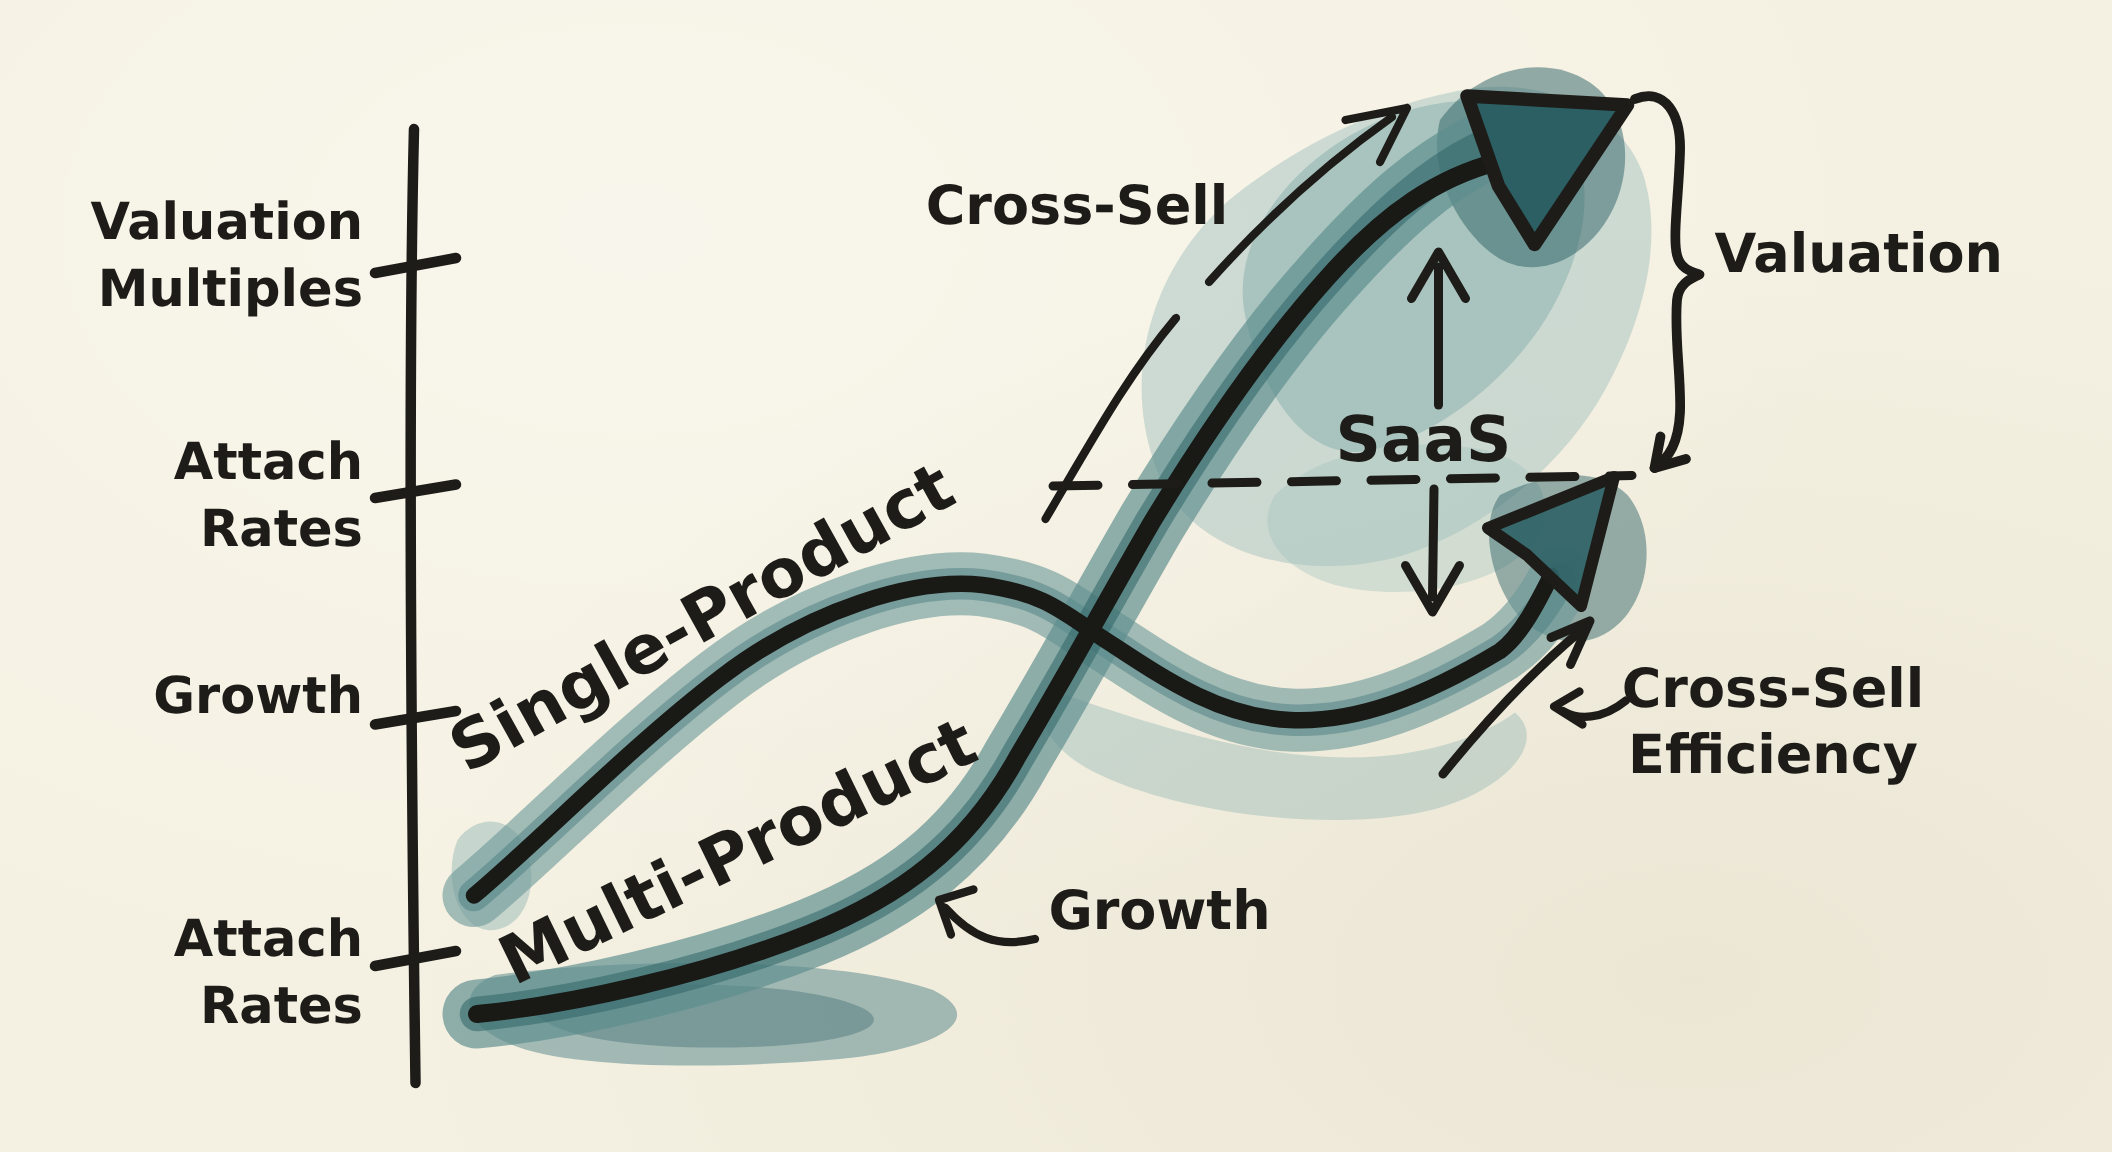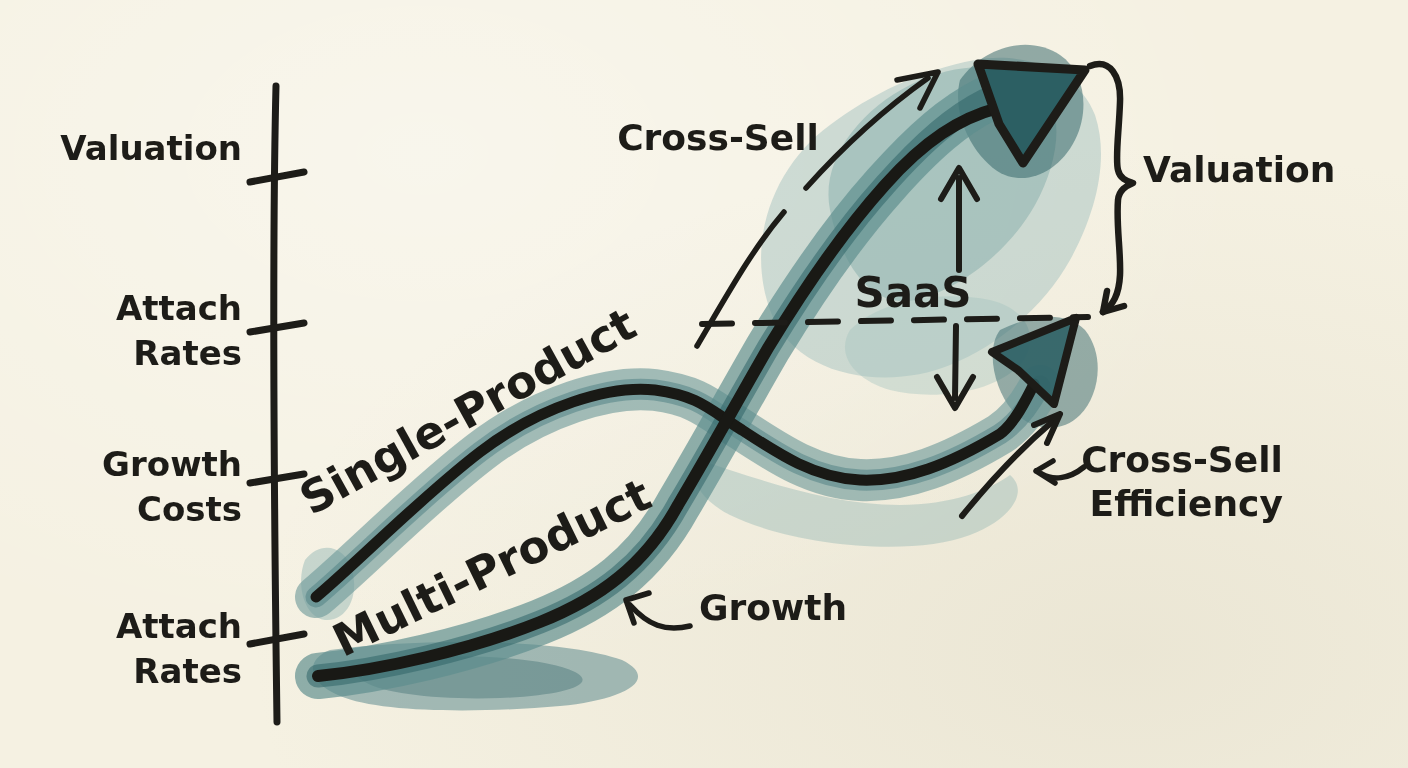--- a/index.html
+++ b/index.html
@@ -11,21 +11,21 @@
   .stage{position:relative;width:1408px;height:768px;background:
     radial-gradient(ellipse at 30% 20%, rgba(255,255,255,.35), rgba(0,0,0,0) 60%),
     radial-gradient(ellipse at 80% 85%, rgba(205,198,172,.25), rgba(0,0,0,0) 55%),
     #f5f1e2;}
   svg{position:absolute;left:0;top:0;}
   .label{
     position:absolute;color:#1d1c18;font-weight:bold;letter-spacing:0;
     white-space:nowrap;line-height:44px;
   }
   .axis-label{width:207px;left:35px;text-align:right;font-size:34px;line-height:45px;}
-  .ann{font-size:36px;text-align:right;}
+  .ann{font-size:36px;text-align:center;}
   .curve-label{font-size:45px;}
   .line{display:block;}
 </style>
 </head>
 <body>
 
 <div class="stage">
 
   <svg width="1408" height="768" viewBox="0 0 1408 768">
 
@@ -81,42 +81,42 @@
 
       <path stroke-width="6" d="M962,516 C995,475 1025,445 1052,422"></path>
       <path stroke-width="6" d="M1060,414 L1034,425 M1060,414 L1047,443"></path>
       <path stroke-width="5.5" d="M1084,467 C1068,480 1052,480 1042,474"></path>
       <path stroke-width="5.5" d="M1036,471 L1053,461 M1036,471 L1055,483"></path>
     </g>
   </svg>
 
   <div class="label axis-label" style="top:126px;">
     <span class="line">Valuation</span>
+    <span class="line">Multiples</span>
   </div>
   <div class="label axis-label" style="top:286px;">
     <span class="line">Attach</span>
     <span class="line">Rates</span>
   </div>
   <div class="label axis-label" style="top:442px;">
     <span class="line">Growth</span>
-    <span class="line">Costs</span>
   </div>
   <div class="label axis-label" style="top:604px;">
     <span class="line">Attach</span>
     <span class="line">Rates</span>
   </div>
 
   <div class="label curve-label" style="left:468px;top:412px;transform:translate(-50%,-50%) rotate(-29deg);">Single-Product</div>
   <div class="label curve-label" style="left:492px;top:568px;transform:translate(-50%,-50%) rotate(-26deg);">Multi-Product</div>
 
   <div class="label ann" style="left:718px;top:116px;transform:translateX(-50%);">
     <span class="line">Cross-Sell</span>
   </div>
 
-  <div class="label ann" style="left:913px;top:293px;transform:translate(-50%,-50%);font-size:42px;">SaaS</div>
+  <div class="label ann" style="left:949px;top:293px;transform:translate(-50%,-50%);font-size:42px;">SaaS</div>
 
   <div class="label ann" style="left:1143px;top:148px;text-align:left;">
     <span class="line">Valuation</span>
   </div>
 
   <div class="label ann" style="left:1182px;top:438px;transform:translateX(-50%);">
     <span class="line">Cross-Sell</span>
     <span class="line">Efficiency</span>
   </div>
 

